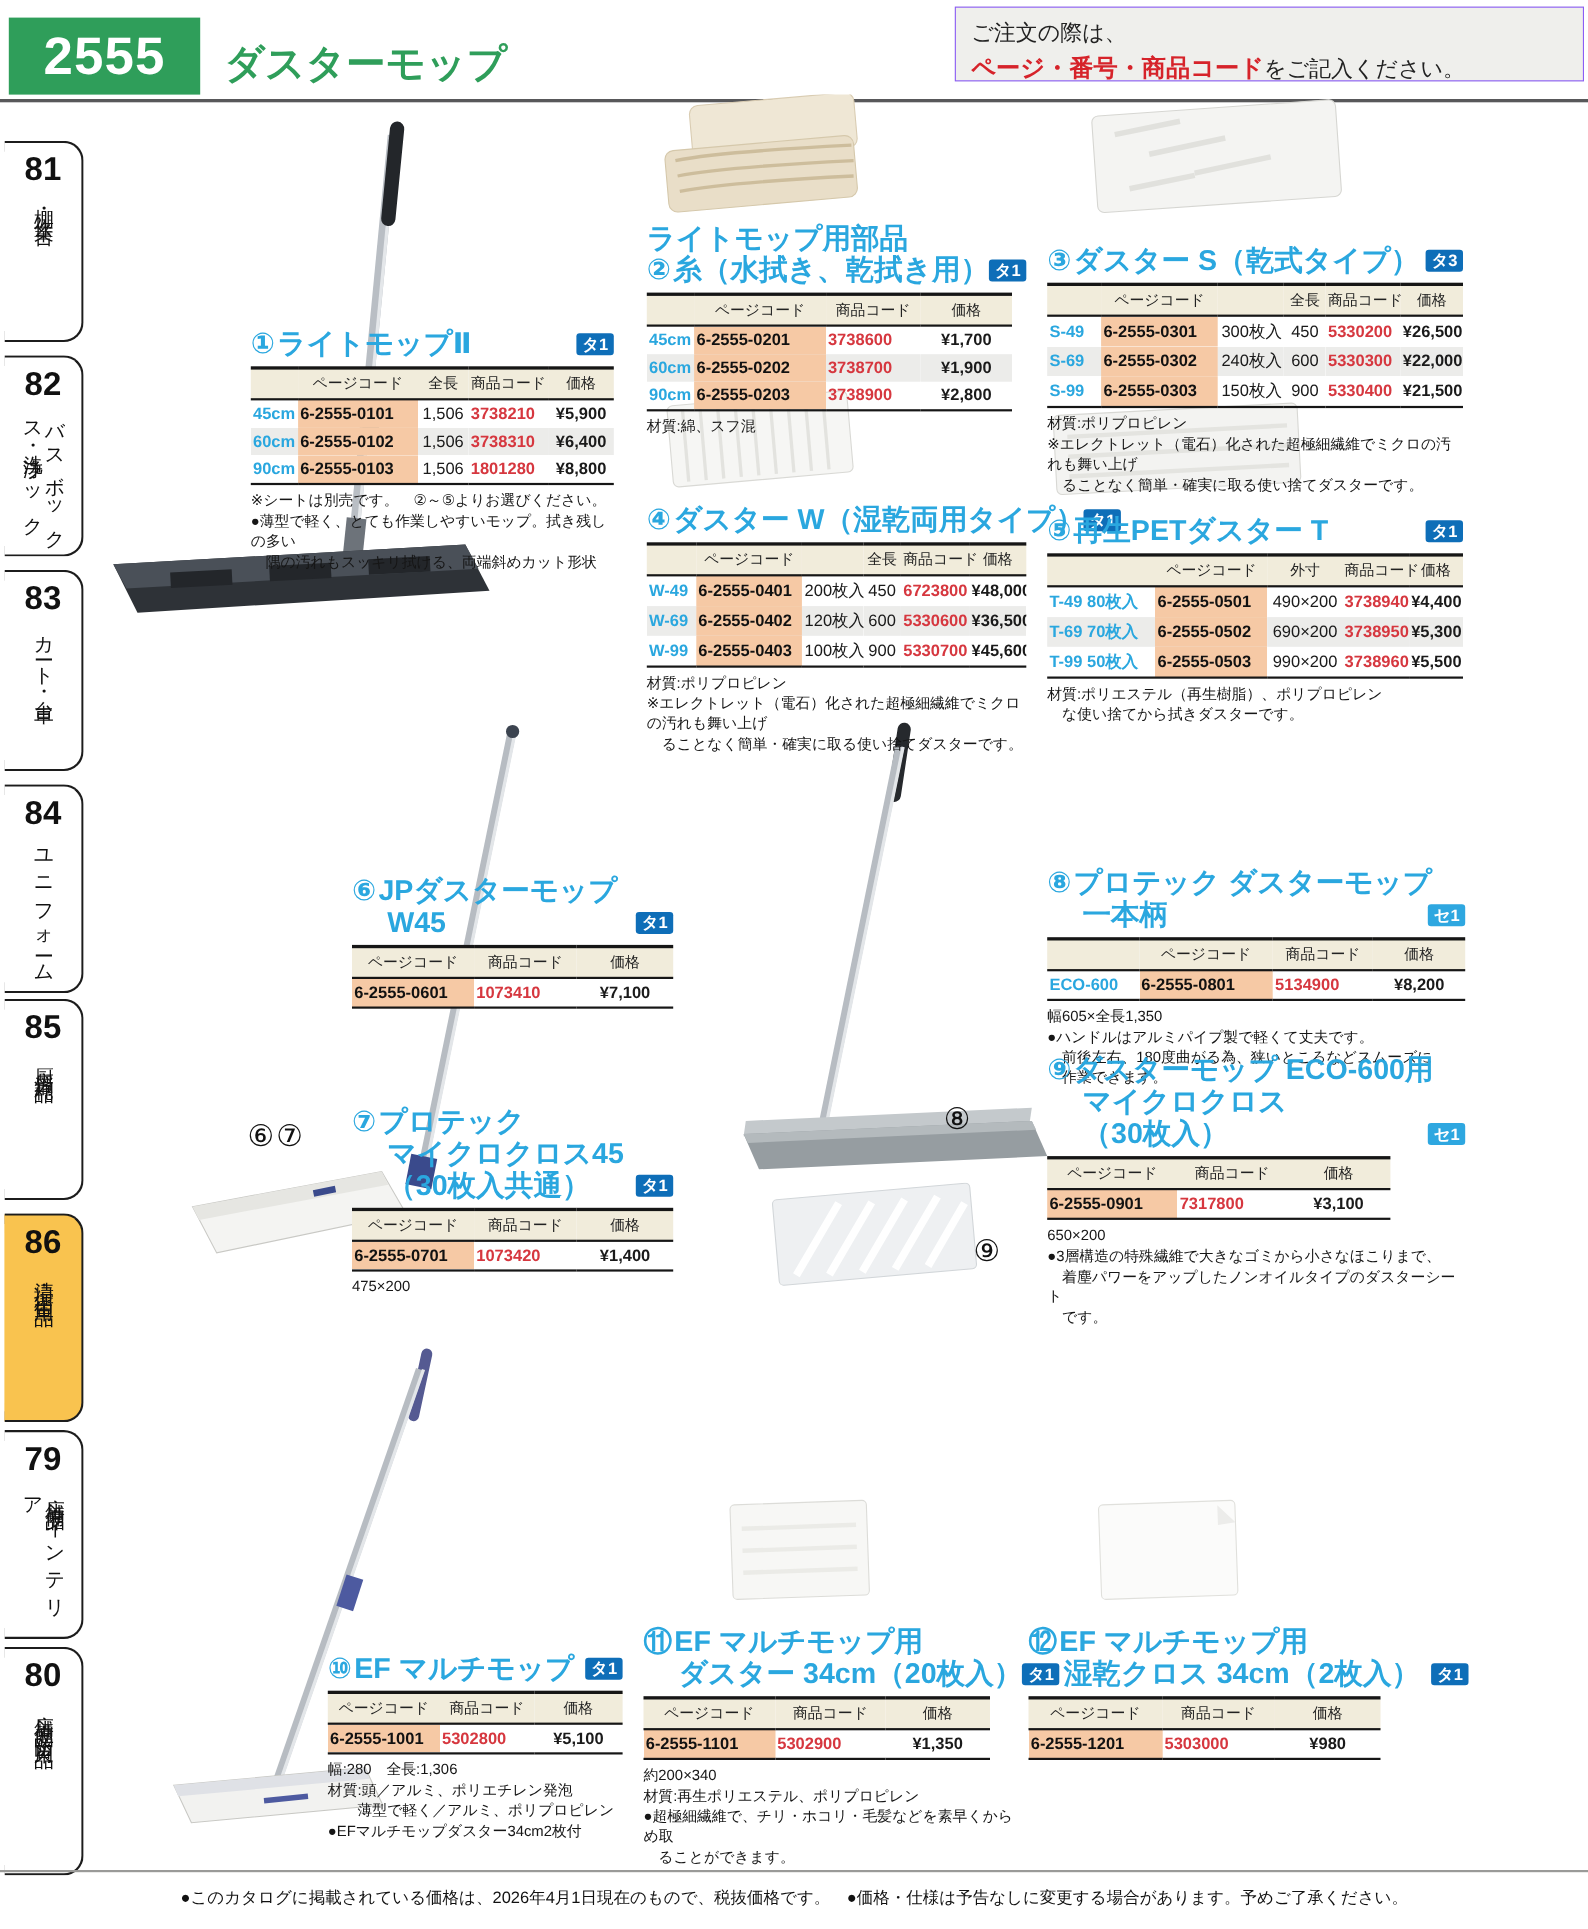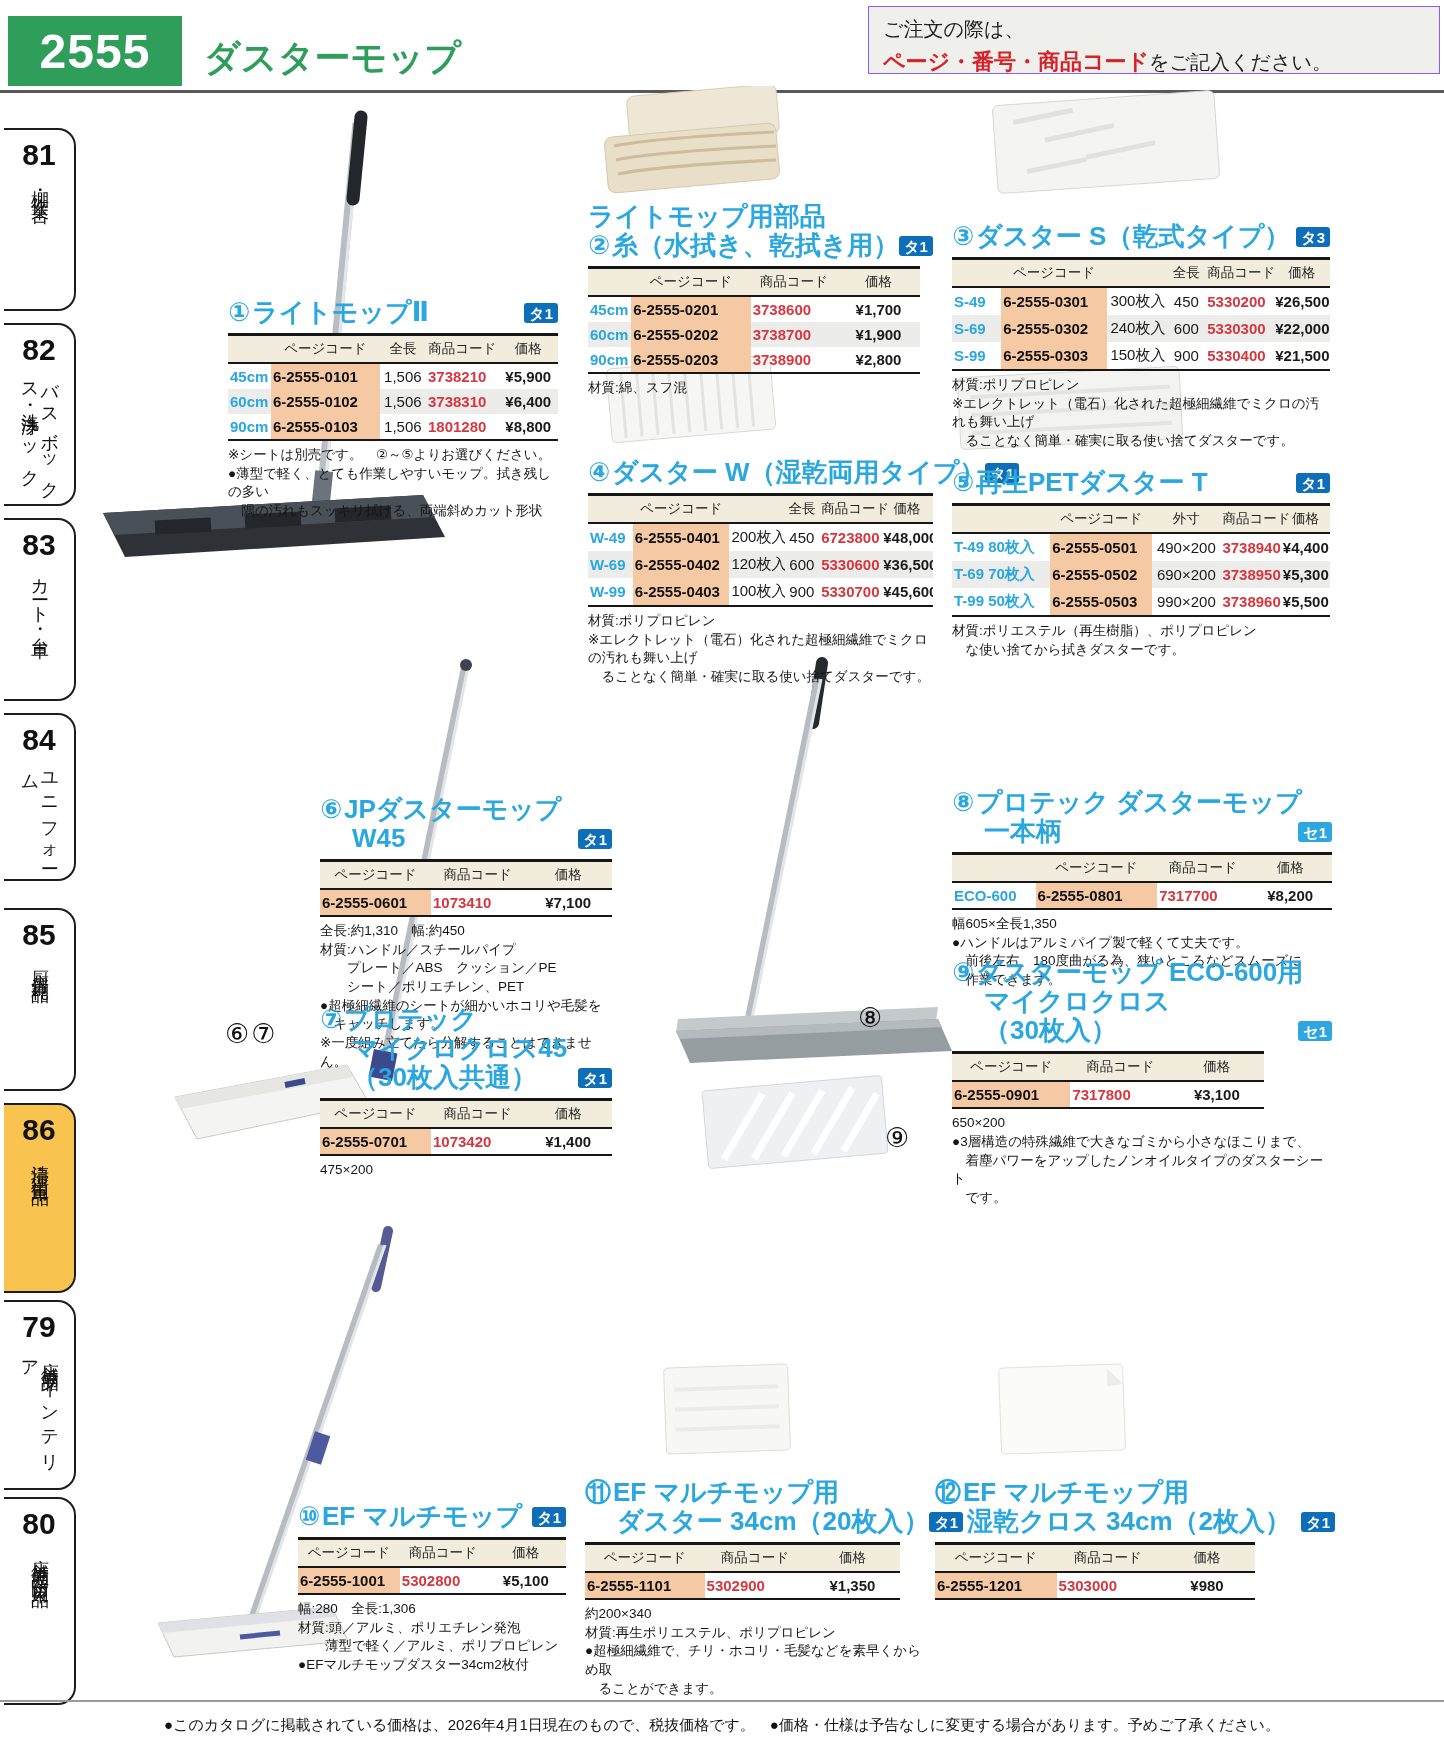--- a/index.html
+++ b/index.html
@@ -87,21 +87,21 @@
     <div class="tab-label">棚・作業台</div>
   </div>
   <div class="tab" style="top:323px;height:183px;">
     <div class="tab-num">82</div>
     <div class="tab-label">バスボックス・洗浄ラック</div>
   </div>
   <div class="tab" style="top:518px;height:183px;">
     <div class="tab-num">83</div>
     <div class="tab-label">カート・台車</div>
   </div>
-  <div class="tab" style="top:713px;height:168px;">
+  <div class="tab" style="top:713px;height:190px;">
     <div class="tab-num">84</div>
     <div class="tab-label">ユニフォーム</div>
   </div>
   <div class="tab" style="top:908px;height:183px;">
     <div class="tab-num">85</div>
     <div class="tab-label">厨房消耗品</div>
   </div>
   <div class="tab active" style="top:1103px;height:190px;">
     <div class="tab-num">86</div>
     <div class="tab-label">清掃・衛生用品</div>
@@ -482,29 +482,20 @@
           </tr>
         </thead>
         <tbody>
           <tr>
             <td class="col-pagecode">6-2555-0601</td>
             <td class="col-code">1073410</td>
             <td class="col-price">¥7,100</td>
           </tr>
         </tbody>
       </table>
-    <div class="notes">
-        <div class="note-line">全長:約1,310　幅:約450</div>
-        <div class="note-line">材質:ハンドル／スチールパイプ</div>
-        <div class="note-line">　　プレート／ABS　クッション／PE</div>
-        <div class="note-line">　　シート／ポリエチレン、PET</div>
-        <div class="note-line">●超極細繊維のシートが細かいホコリや毛髪を</div>
-        <div class="note-line">　キャッチします。</div>
-        <div class="note-line">※一度組み立てたら分解することはできません。</div>
-      </div>
   </div>
 
   <div class="sec" style="left:320px;top:1005px;width:292px;">
     <div class="sec-title">
       <div class="t-line">
           <span class="t-num">⑦</span>
           <span>プロテック</span>
         </div>
       <div class="t-line indent">
           <span>マイクロクロス45</span>
@@ -552,21 +543,21 @@
             <th class="col-size"></th>
             <th class="col-pagecode">ページコード</th>
             <th class="col-code">商品コード</th>
             <th class="col-price">価格</th>
           </tr>
         </thead>
         <tbody>
           <tr>
             <td class="col-size">ECO-600</td>
             <td class="col-pagecode">6-2555-0801</td>
-            <td class="col-code">7317700</td>
+            <td class="col-code">5134900</td>
             <td class="col-price">¥8,200</td>
           </tr>
         </tbody>
       </table>
     <div class="notes">
         <div class="note-line">幅605×全長1,350</div>
         <div class="note-line">●ハンドルはアルミパイプ製で軽くて丈夫です。</div>
         <div class="note-line">　前後左右、180度曲がる為、狭いところなどスムーズに</div>
         <div class="note-line">　作業できます。</div>
       </div>

